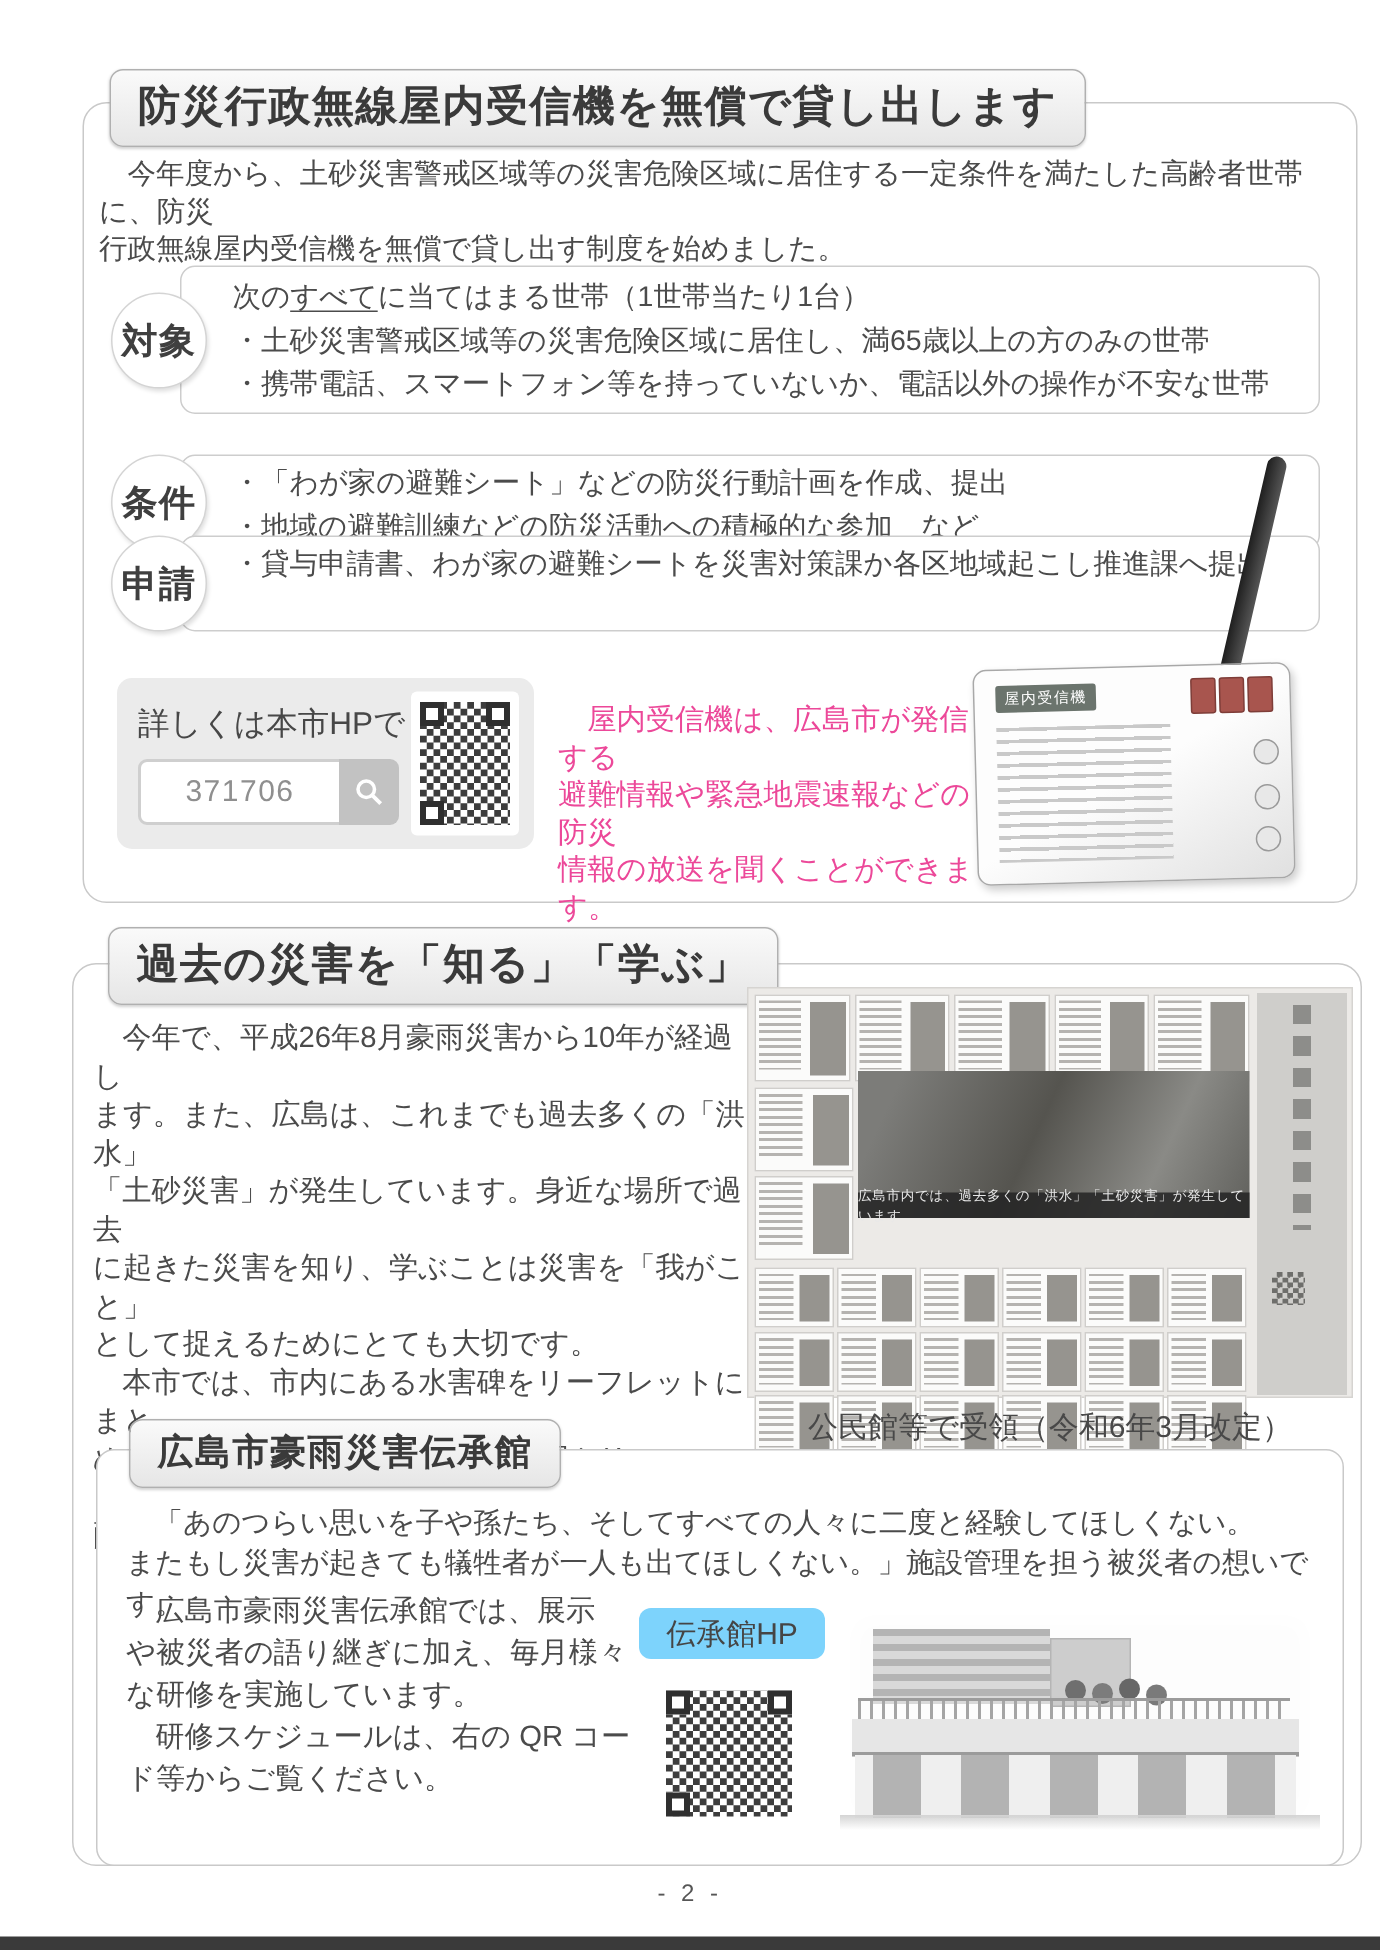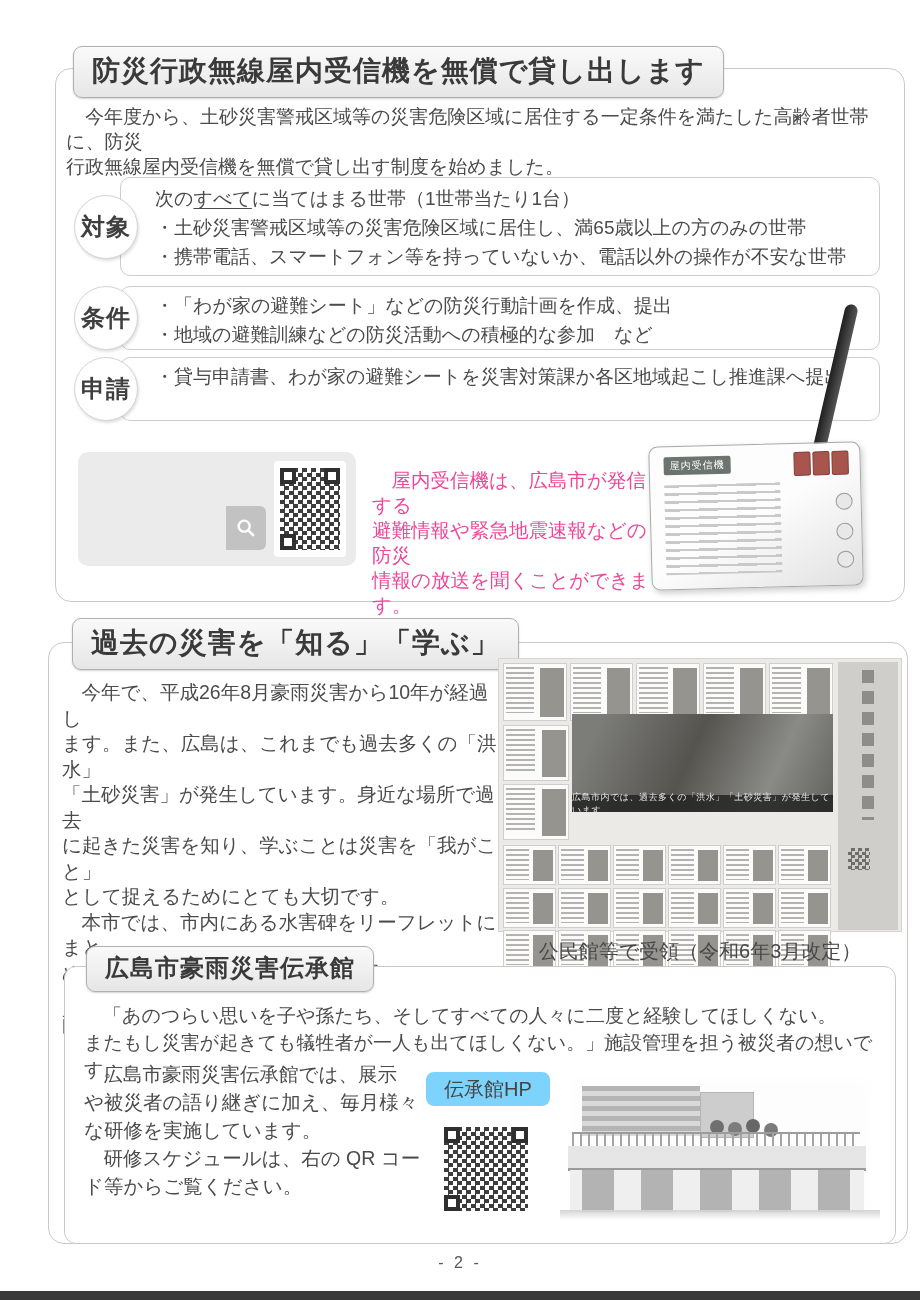--- a/index.html
+++ b/index.html
@@ -124,32 +124,36 @@
   <div class="abs pre" style="left:66px;top:104px;width:836px;font-size:19px;line-height:25px;">　今年度から、土砂災害警戒区域等の災害危険区域に居住する一定条件を満たした高齢者世帯に、防災
 行政無線屋内受信機を無償で貸し出す制度を始めました。</div>
 
   <div class="info-row" style="top:177px;height:97px;">
     <div class="row-label">対象</div>
     <div class="row-line" style="padding-top:6px;"><span>次の</span><span class="u">すべて</span><span>に当てはまる世帯（1世帯当たり1台）</span></div>
     <div class="row-line">・土砂災害警戒区域等の災害危険区域に居住し、満65歳以上の方のみの世帯</div>
     <div class="row-line">・携帯電話、スマートフォン等を持っていないか、電話以外の操作が不安な世帯</div>
   </div>
 
-  <div class="info-row" style="top:286px;height:62px;">
+  <div class="info-row" style="top:303px;height:62px;">
     <div class="row-label">条件</div>
     <div class="row-line" style="padding-top:4px;">・「わが家の避難シート」などの防災行動計画を作成、提出</div>
     <div class="row-line">・地域の避難訓練などの防災活動への積極的な参加　など</div>
   </div>
 
   <div class="info-row" style="top:357px;height:62px;">
     <div class="row-label">申請</div>
     <div class="row-line" style="padding-top:4px;">・貸与申請書、わが家の避難シートを災害対策課か各区地域起こし推進課へ提出</div>
   </div>
 
   <div class="hp-widget">
+    <div class="hp-label">詳しくは本市HPで</div>
+    <div class="hp-input">
+      <span class="hp-value">371706</span>
+    </div>
     <div class="hp-btn">
       <svg width="22" height="22" viewBox="0 0 24 24">
         <circle cx="10" cy="10" r="6" fill="none" stroke="#ffffff" stroke-width="2.6"></circle>
         <line x1="14.6" y1="14.6" x2="20.5" y2="20.5" stroke="#ffffff" stroke-width="2.8"></line>
       </svg>
     </div>
     <div class="qr-box" style="left:196px;top:9px;width:72px;height:96px;">
       <div class="qr" style="width:60px;height:82px;">
         <i class="c1"></i>
           <i class="c2"></i>

